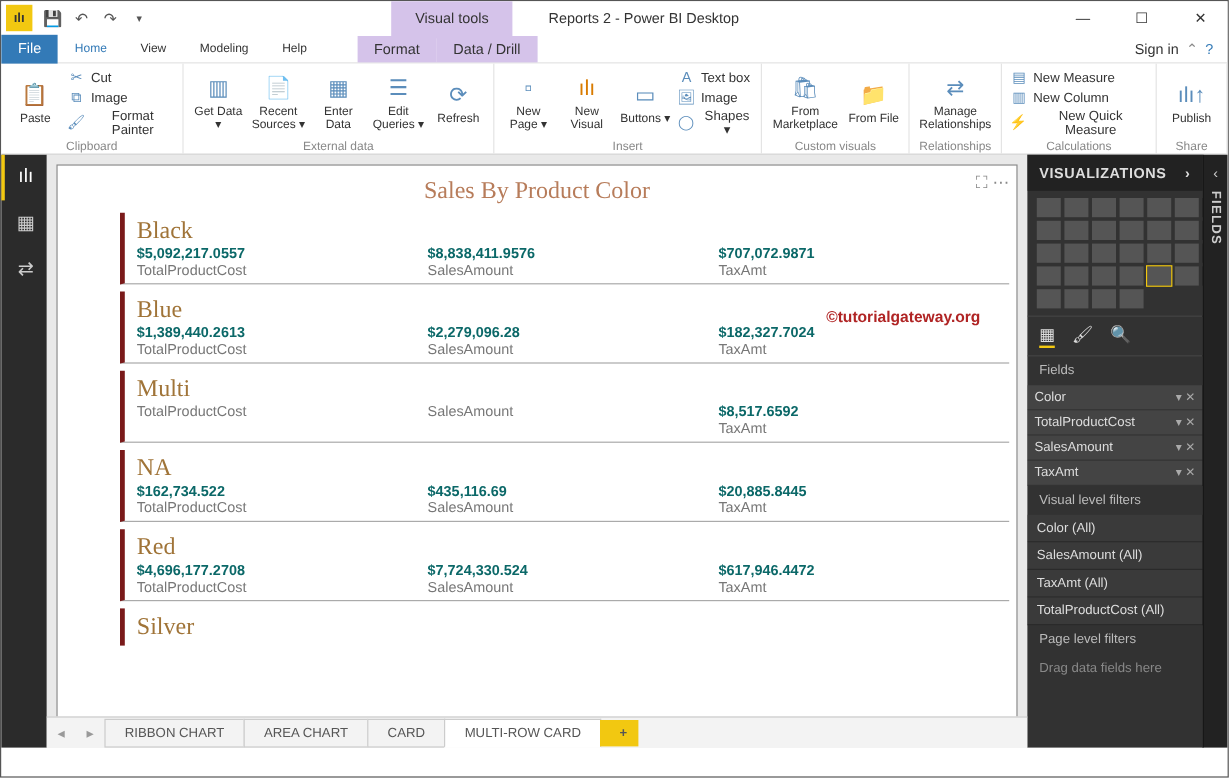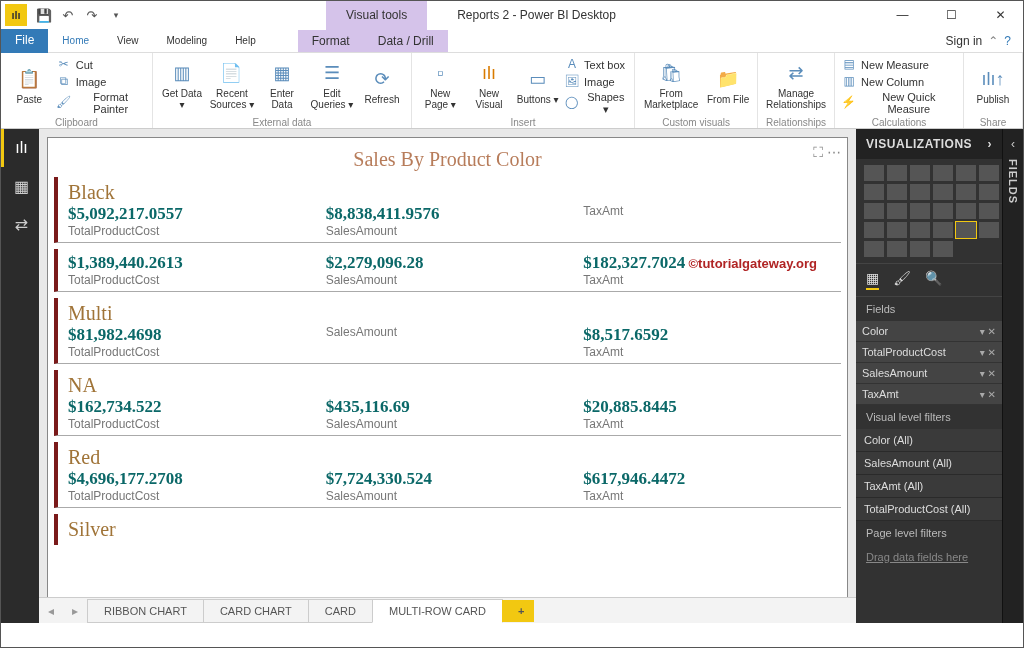--- a/index.html
+++ b/index.html
@@ -27,27 +27,27 @@
 .rbtn.sm { width: auto; height: auto; flex-direction: row; gap: 4px; font-size: 11px; justify-content: flex-start; }
 .rbtn.sm .ico { width: 16px; height: 16px; font-size: 12px; margin: 0; }
 .cb-side { display: flex; flex-direction: column; gap: 1px; justify-content: center; }
 .workspace { display: flex; height: 494px; }
 .leftrail { width: 38px; background: #2b2b2b; display: flex; flex-direction: column; }
 .leftrail .ritem { width: 38px; height: 38px; display: flex; align-items: center; justify-content: center; color: #ccc; font-size: 16px; border-left: 3px solid transparent; }
 .leftrail .ritem.active { border-left-color: #f2c811; color: #fff; }
 .canvas { flex: 1; background: #e9e9e9; padding: 8px; position: relative; }
 .visual { background: #fff; border: 1.5px solid #888; height: 462px; position: relative; overflow: hidden; }
 .vtitle { text-align: center; color: #b77c5a; font-family: Georgia, serif; font-size: 20px; padding: 10px 0 6px; }
-.rows { overflow: hidden; }
+.rows { overflow: hidden; margin-left: 46px; }
 .card-row { border-left: 4px solid #7a1a1a; padding: 4px 0 4px 10px; border-bottom: 1px solid #aaa; margin: 0 6px 6px 6px; }
 .card-row:last-child { border-bottom: none; }
 .cat { font-family: Georgia, serif; color: #a07438; font-size: 20px; }
 .metrics { display: flex; }
 .metric { flex: 1; }
-.metric .val { color: #0b6868; font-weight: bold; font-size: 17px; font-family: Liberation Serif, serif; }
+.metric .val { color: #0b6868; font-weight: bold; font-size: 12px; }
 .metric .mlbl { color: #777; font-size: 12px; }
 .watermark { position: absolute; right: 30px; top: 118px; color: #b02424; font-weight: bold; font-size: 13px; }
 .vheader-icons { position: absolute; right: 6px; top: 6px; color: #888; font-size: 14px; display: flex; gap: 4px; }
 .tabstrip { position: absolute; left: 0; right: 0; bottom: 0; height: 26px; background: #f3f3f3; display: flex; align-items: center; border-top: 1px solid #ccc; }
 .tabstrip .nav { width: 24px; text-align: center; color: #999; }
 .ptab { padding: 5px 16px; border: 1px solid #ccc; background: #f3f3f3; font-size: 11px; color: #555; margin-right: -1px; }
 .ptab.active { background: #fff; border-bottom-color: #fff; }
 .ptab.add { background: #f2c811; border: none; font-weight: bold; width: 30px; text-align: center; }
 .rightpane { width: 146px; background: #323232; color: #ddd; display: flex; flex-direction: column; font-size: 12px; }
 .rp-head { background: #222; padding: 8px 10px; font-weight: bold; font-size: 12px; letter-spacing: 0.5px; display: flex; justify-content: space-between; align-items: center; }
@@ -254,45 +254,46 @@
             <div class="metrics">
               <div class="metric">
                 <div class="val">$5,092,217.0557</div>
                 <div class="mlbl">TotalProductCost</div>
               </div>
               <div class="metric">
                 <div class="val">$8,838,411.9576</div>
                 <div class="mlbl">SalesAmount</div>
               </div>
               <div class="metric">
+                <div class="val">$707,072.9871</div>
                 <div class="mlbl">TaxAmt</div>
               </div>
             </div>
           </div>
           <div class="card-row">
+            <div class="cat">Blue</div>
             <div class="metrics">
               <div class="metric">
                 <div class="val">$1,389,440.2613</div>
                 <div class="mlbl">TotalProductCost</div>
               </div>
               <div class="metric">
                 <div class="val">$2,279,096.28</div>
                 <div class="mlbl">SalesAmount</div>
               </div>
               <div class="metric">
                 <div class="val">$182,327.7024</div>
                 <div class="mlbl">TaxAmt</div>
               </div>
             </div>
           </div>
           <div class="card-row">
             <div class="cat">Multi</div>
             <div class="metrics">
               <div class="metric">
-                <div class="val">$81,982.4698</div>
                 <div class="mlbl">TotalProductCost</div>
               </div>
               <div class="metric">
                 <div class="mlbl">SalesAmount</div>
               </div>
               <div class="metric">
                 <div class="val">$8,517.6592</div>
                 <div class="mlbl">TaxAmt</div>
               </div>
             </div>
@@ -348,21 +349,21 @@
               </div>
             </div>
           </div>
         </div>
     </div>
 
     <div class="tabstrip">
       <div class="nav">◂</div>
       <div class="nav">▸</div>
       <div class="ptab">RIBBON CHART</div>
-      <div class="ptab">CARD CHART</div>
+      <div class="ptab">AREA CHART</div>
       <div class="ptab">CARD</div>
       <div class="ptab active">MULTI-ROW CARD</div>
       <div class="ptab add">+</div>
     </div>
   </div>
 
   <div class="rightpane">
     <div class="rp-head">
         <span>VISUALIZATIONS</span>
         <span>›</span>
@@ -426,20 +427,20 @@
         </div>
       </div>
     <div class="filters-sub">Visual level filters</div>
     <div id="filter-items">
         <div class="filter-item">Color  (All)</div>
         <div class="filter-item">SalesAmount  (All)</div>
         <div class="filter-item">TaxAmt  (All)</div>
         <div class="filter-item">TotalProductCost  (All)</div>
       </div>
     <div class="filters-sub">Page level filters</div>
-    <div class="filters-sub" style="color:#888;text-decoration:underline;">Drag data fields here</div>
+    <div class="filters-sub" style="color:#888;">Drag data fields here</div>
   </div>
 
   <div class="collapsed-pane">
     <span>‹</span>
     <span class="vtext">FIELDS</span>
   </div>
 </div>
 
 </body></html>

